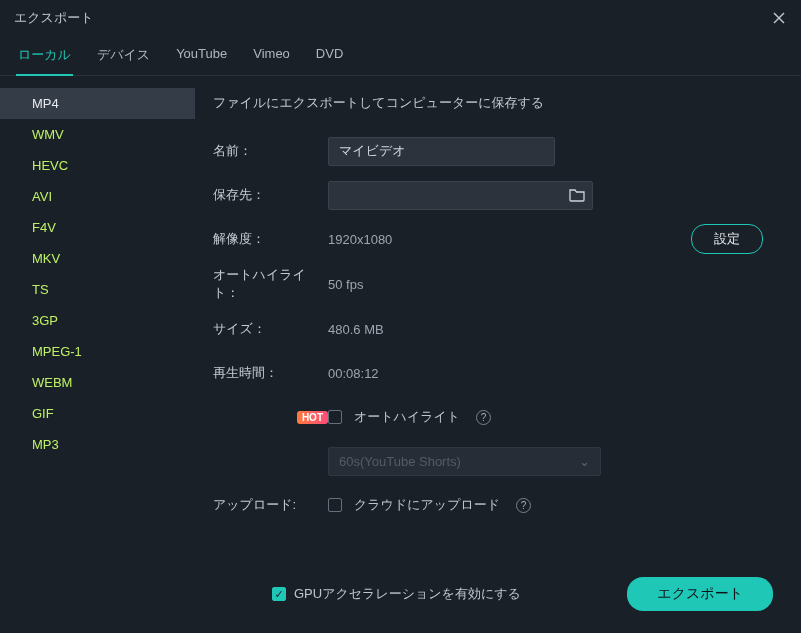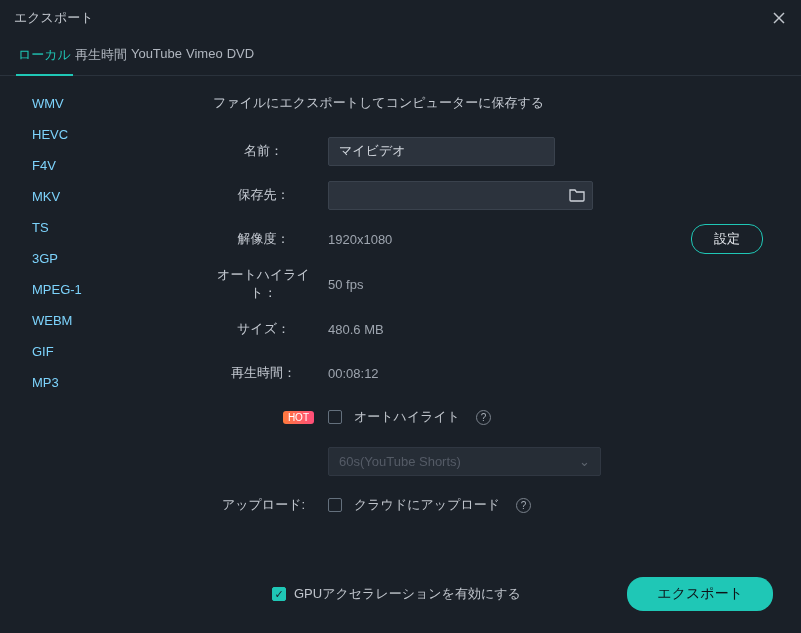--- a/index.html
+++ b/index.html
@@ -16,33 +16,33 @@
 .titlebar {
   display: flex;
   justify-content: space-between;
   align-items: center;
   padding: 8px 12px 6px 14px;
   font-size: 13px;
 }
 .close-btn { width: 20px; height: 20px; display:flex; align-items:center; justify-content:center; cursor:pointer; color:#c0c5cc; }
 .close-btn svg { width: 14px; height: 14px; stroke: currentColor; }
 
-.tabs { display: flex; padding: 6px 16px 0 16px; border-bottom: 1px solid #2a323c; }
+.tabs { display: flex; gap: 22px; padding: 6px 16px 0 16px; border-bottom: 1px solid #2a323c; }
 .tab { padding: 6px 2px 10px 2px; color: #b0b6bf; cursor: pointer; }
 .tab.active { color: #1fc7b6; border-bottom: 2px solid #1fc7b6; margin-bottom:-1px; }
 
 .content { flex: 1; display: flex; min-height:0; }
 .sidebar { width: 195px; padding-top: 12px; }
-.format-item { padding: 8px 0 8px 32px; color:#7dd3fc; cursor:pointer; font-size:13px; }
+.format-item { padding: 8px 0 8px 32px; color:#bef264; cursor:pointer; font-size:13px; }
 .format-item.selected { background: #343c47; color:#e6e9ee; }
 
 .main { flex:1; padding: 18px 28px 0 18px; display:flex; flex-direction:column; }
 .section-title { font-size: 13px; color:#c5cad2; margin-bottom: 22px; }
 .row { display:flex; align-items:center; min-height:34px; margin-bottom:10px; }
-.label-col { width: 115px; text-align:center; padding-right:14px; color:#c5cad2; font-size:13px; }
+.label-col { width: 115px; text-align:left; color:#c5cad2; font-size:13px; }
 .value-col { flex:1; display:flex; align-items:center; gap:12px; }
 .text-input {
   background:#2c333d;
   border:1px solid #3a424d;
   color:#d0d5dc;
   padding:6px 10px;
   font-size:13px;
   width: 227px;
   border-radius:2px;
 }
@@ -72,21 +72,21 @@
 }
 
 .checkbox { width:14px; height:14px; border:1px solid #64707d; border-radius:2px; display:inline-flex; align-items:center; justify-content:center; cursor:pointer;}
 .checkbox.checked { background:#1fc7b6; border-color:#1fc7b6; }
 .checkbox.checked::after { content:"✓"; color:#1a2028; font-size:11px; line-height:1; }
 
 .hot-badge {
   background: linear-gradient(90deg,#ff7a3d,#ff4d7a);
   color:#fff;
   font-size:10px;
-  font-weight:normal;
+  font-weight:bold;
   padding:1px 5px;
   border-radius:3px;
   margin-left:auto;
 }
 .label-flex { display:flex; align-items:center; gap:6px; }
 .help-icon { width:15px; height:15px; border:1px solid #7a828c; border-radius:50%; display:inline-flex; align-items:center; justify-content:center; font-size:10px; color:#a7aeb8; margin-left:4px; cursor:pointer;}
 
 .select-box {
   background:#2c333d;
   border:1px solid #3a424d;
@@ -128,30 +128,32 @@
     <span class="close-btn">
       <svg viewBox="0 0 14 14">
           <line x1="2" y1="2" x2="12" y2="12" stroke-width="1.5"></line>
           <line x1="12" y1="2" x2="2" y2="12" stroke-width="1.5"></line>
         </svg>
     </span>
   </div>
 
   <div class="tabs">
     <div class="tab active">ローカル</div>
-    <div class="tab">再生時間</div>
+    <div class="tab">デバイス</div>
     <div class="tab">YouTube</div>
     <div class="tab">Vimeo</div>
     <div class="tab">DVD</div>
   </div>
 
   <div class="content">
     <div class="sidebar">
+      <div class="format-item selected">MP4</div>
       <div class="format-item">WMV</div>
       <div class="format-item">HEVC</div>
+      <div class="format-item">AVI</div>
       <div class="format-item">F4V</div>
       <div class="format-item">MKV</div>
       <div class="format-item">TS</div>
       <div class="format-item">3GP</div>
       <div class="format-item">MPEG-1</div>
       <div class="format-item">WEBM</div>
       <div class="format-item">GIF</div>
       <div class="format-item">MP3</div>
     </div>
 

